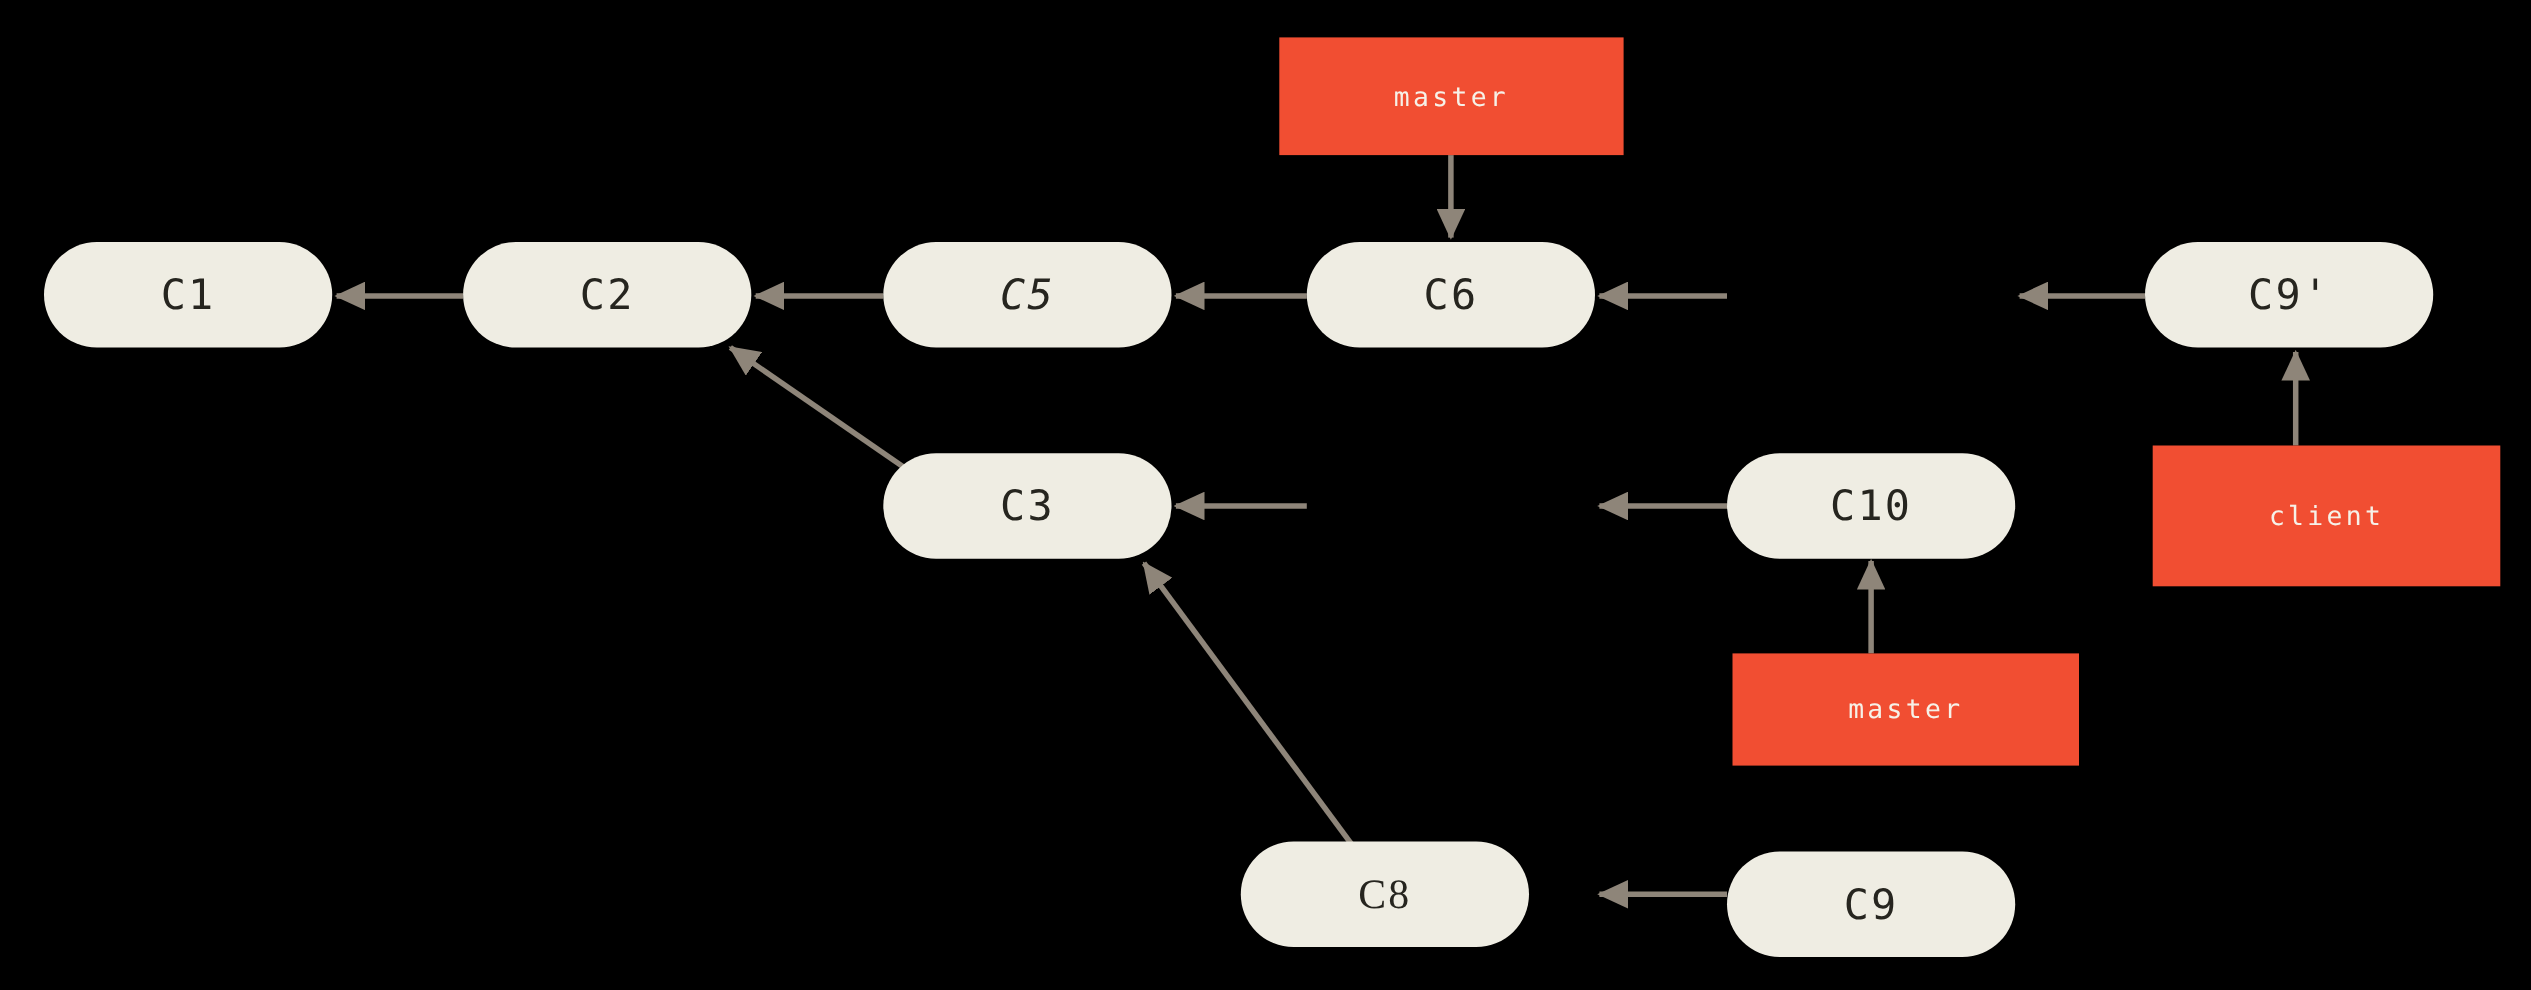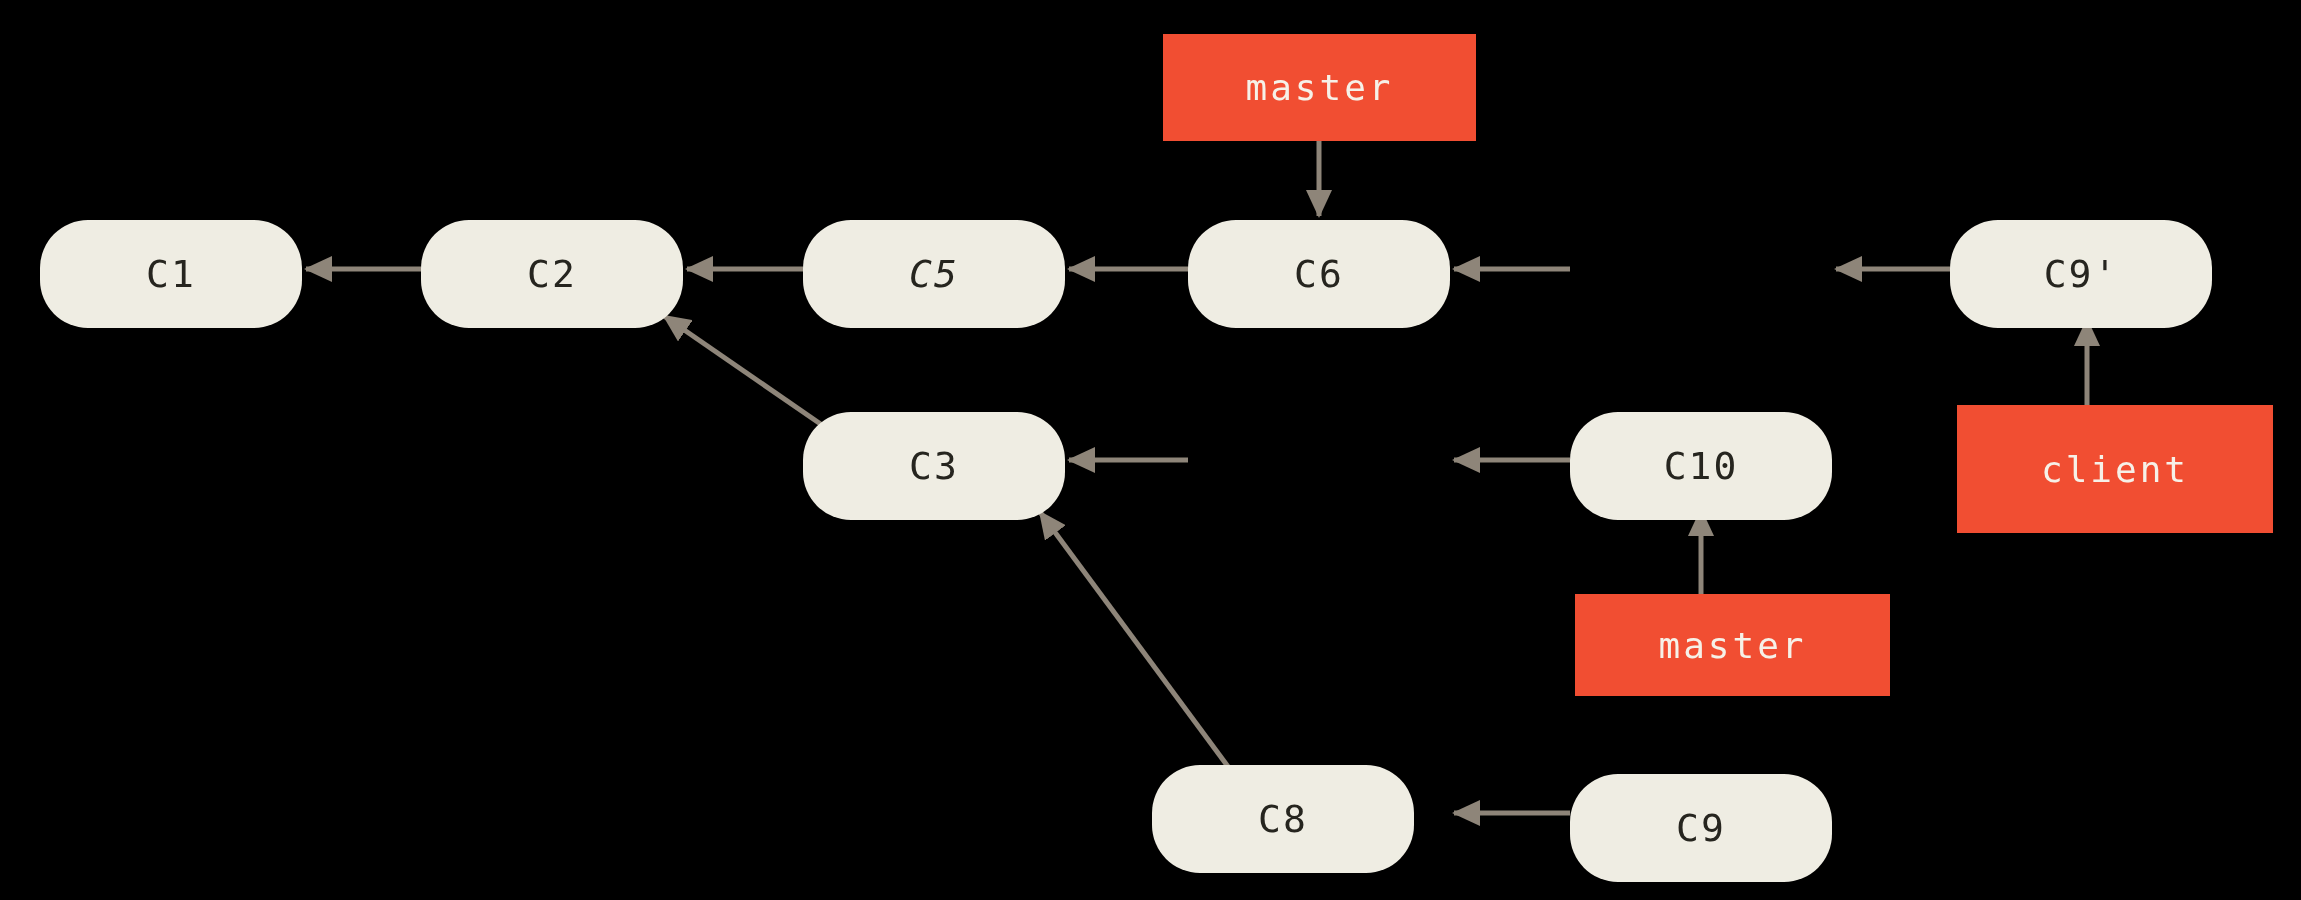--- a/index.html
+++ b/index.html
@@ -18,55 +18,55 @@
   .edges {
     position: absolute;
     left: 0;
     top: 0;
     z-index: 1;
   }
   .commit {
     position: absolute;
     z-index: 2;
     width: 262px;
-    height: 108px;
+    height: 96px;
     border-radius: 48px;
     background: var(--node-fill, #efede3);
     color: var(--node-text, #26251f);
     display: flex;
     align-items: center;
     justify-content: center;
     font-size: 38px;
     letter-spacing: 2px;
   }
   .branch {
     position: absolute;
     z-index: 2;
     background: var(--branch-fill, #f14e32);
     color: var(--branch-text, #f6f1e8);
     display: flex;
     align-items: center;
     justify-content: center;
-    font-size: 36px;
+    font-size: 24px;
     letter-spacing: 3px;
   }
   .branch.master { left: 1163px; top: 34px;  width: 313px; height: 107px; }
   .branch.client { left: 1957px; top: 405px; width: 316px; height: 128px;  }
   .branch.server { left: 1575px; top: 594px; width: 315px; height: 102px; }
 
   .c1  { left: 40px;   top: 220px; }
   .c2  { left: 421px;  top: 220px; }
   .c5  { left: 803px;  top: 220px; font-style: italic; }
   .c6  { left: 1188px; top: 220px; }
   .c8p { left: 1570px; top: 220px; }
   .c9p { left: 1950px; top: 220px; }
   .c3  { left: 803px;  top: 412px; }
   .c4  { left: 1188px; top: 412px; }
   .c10 { left: 1570px; top: 412px; }
-  .c8  { left: 1152px; top: 765px; }
+  .c8  { left: 1128px; top: 765px; font-family: Liberation Serif, serif; }
   .c9  { left: 1570px; top: 774px; }
 </style>
 </head>
 <body>
 
 <div class="canvas" style="--bg: #000000; --node-fill: #efede3; --node-text: #26251f; --branch-fill: #f14e32; --branch-text: #f6f1e8;">
 
   <svg class="edges" width="2301" height="900" viewBox="0 0 2301 900">
       <defs>
         <marker id="arrowhead" viewBox="0 0 28 26" markerWidth="28" markerHeight="26" refX="26" refY="13" orient="auto" markerUnits="userSpaceOnUse">

